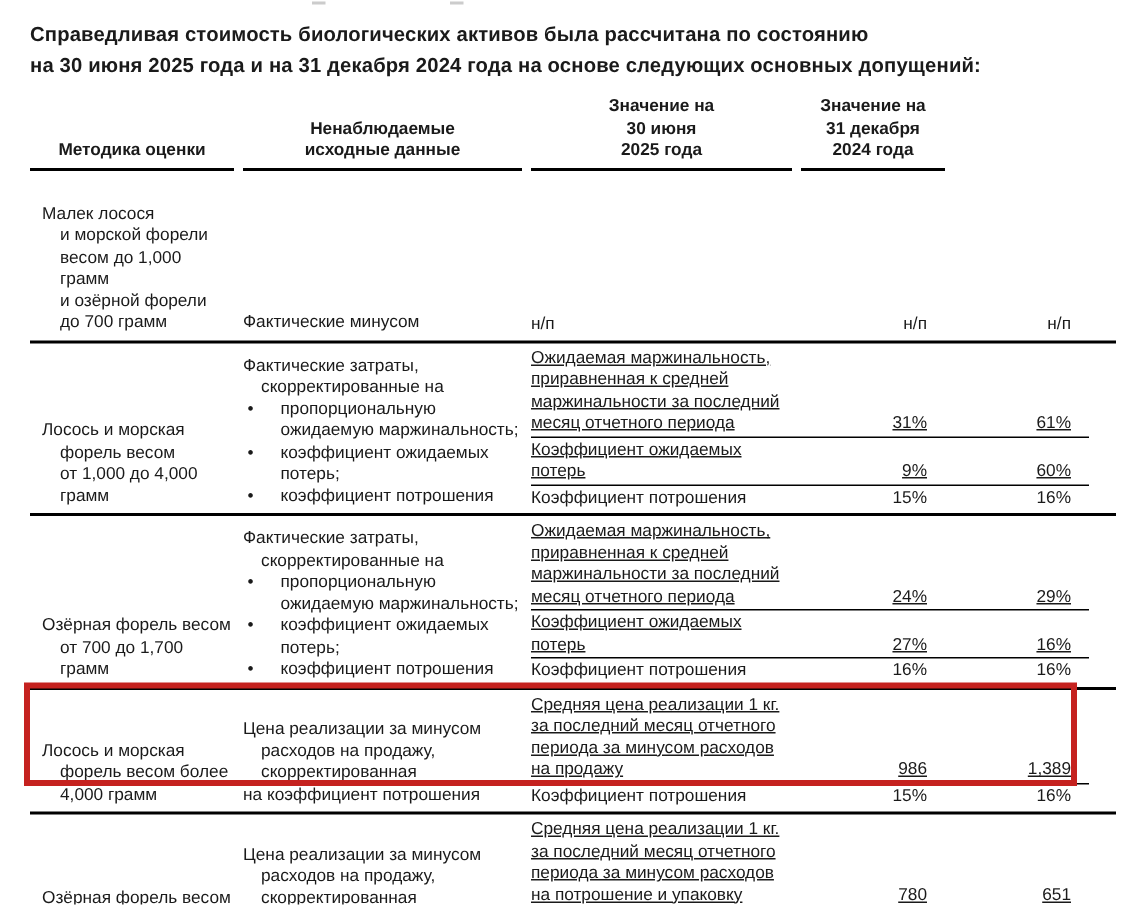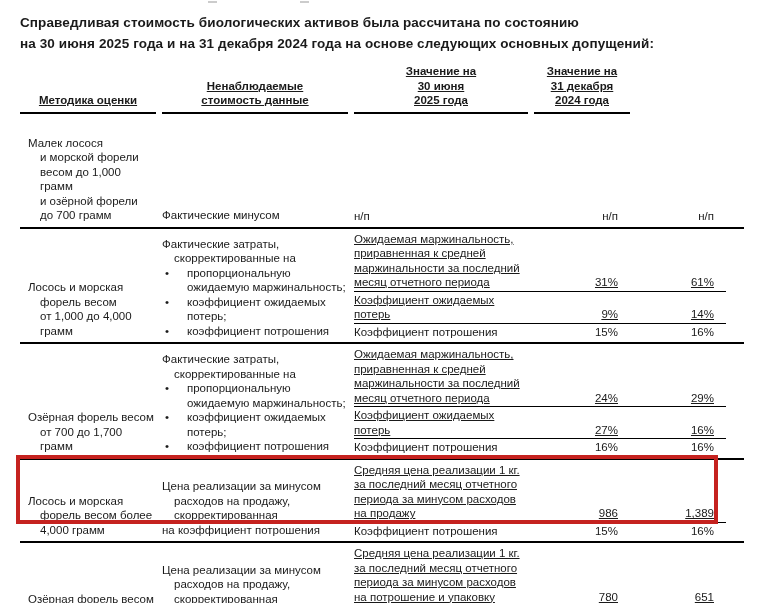--- a/index.html
+++ b/index.html
@@ -11,21 +11,21 @@
   .remnant{position:absolute;top:1px;width:9px;height:2px;background:#cccccc;}
   .doc{padding:12px 14px 0 20px;}
   .title{font-size:13.5px;line-height:21px;font-weight:700;letter-spacing:.1px;white-space:pre-line;}
   
   .hdr{
     margin-top:10px;display:grid;column-gap:6px;align-items:end;
     grid-template-columns:136px 186px 174px 96px 86px;
   }
   .hcell{
     border-bottom:2px solid #000;text-align:center;font-weight:700;
-    font-size:11.5px;line-height:14.5px;padding-bottom:4px;white-space:pre-line;text-decoration:underline;
+    font-size:11.5px;line-height:14.5px;padding-bottom:4px;white-space:pre-line;
   }
   
   .group{
     display:grid;grid-template-columns:136px 186px 372px;column-gap:6px;
     border-bottom:2px solid #000;align-items:end;position:relative;
     font-size:11.5px;line-height:14.5px;padding:2px 0 2px 0;
   }
   .group.first{padding-top:22px;}
   .cat{white-space:pre-line;padding-left:20px;text-indent:-12px;padding-bottom:2px;align-self:end;}
   .meth{align-self:end;padding-bottom:2px;}
@@ -51,21 +51,21 @@
 <div class="remnant" style="left:300px"></div>
 
 <div class="doc">
 
   <div class="title"><span>Справедливая стоимость биологических активов была рассчитана по состоянию</span>
 <span>на 30 июня 2025 года и на 31 декабря 2024 года на основе следующих основных допущений:</span></div>
 
   <div class="hdr">
     <div class="hcell">Методика оценки</div>
     <div class="hcell">Ненаблюдаемые
-стоимость данные</div>
+исходные данные</div>
     <div class="hcell">Значение на
 30 июня
 2025 года</div>
     <div class="hcell">Значение на
 31 декабря
 2024 года</div>
   </div>
 
   <div class="group first">
     <div class="cat">Малек лосося
@@ -114,21 +114,21 @@
 приравненная к средней
 маржинальности за последний
 месяц отчетного периода</div>
         <div class="val">31%</div>
         <div class="val">61%</div>
       </div>
       <div class="subrow">
         <div class="itext">Коэффициент ожидаемых
 потерь</div>
         <div class="val">9%</div>
-        <div class="val">14%</div>
+        <div class="val">60%</div>
       </div>
       <div class="subrow">
         <div class="itext">Коэффициент потрошения</div>
         <div class="val">15%</div>
         <div class="val">16%</div>
       </div>
     </div>
   </div>
 
   <div class="group">

